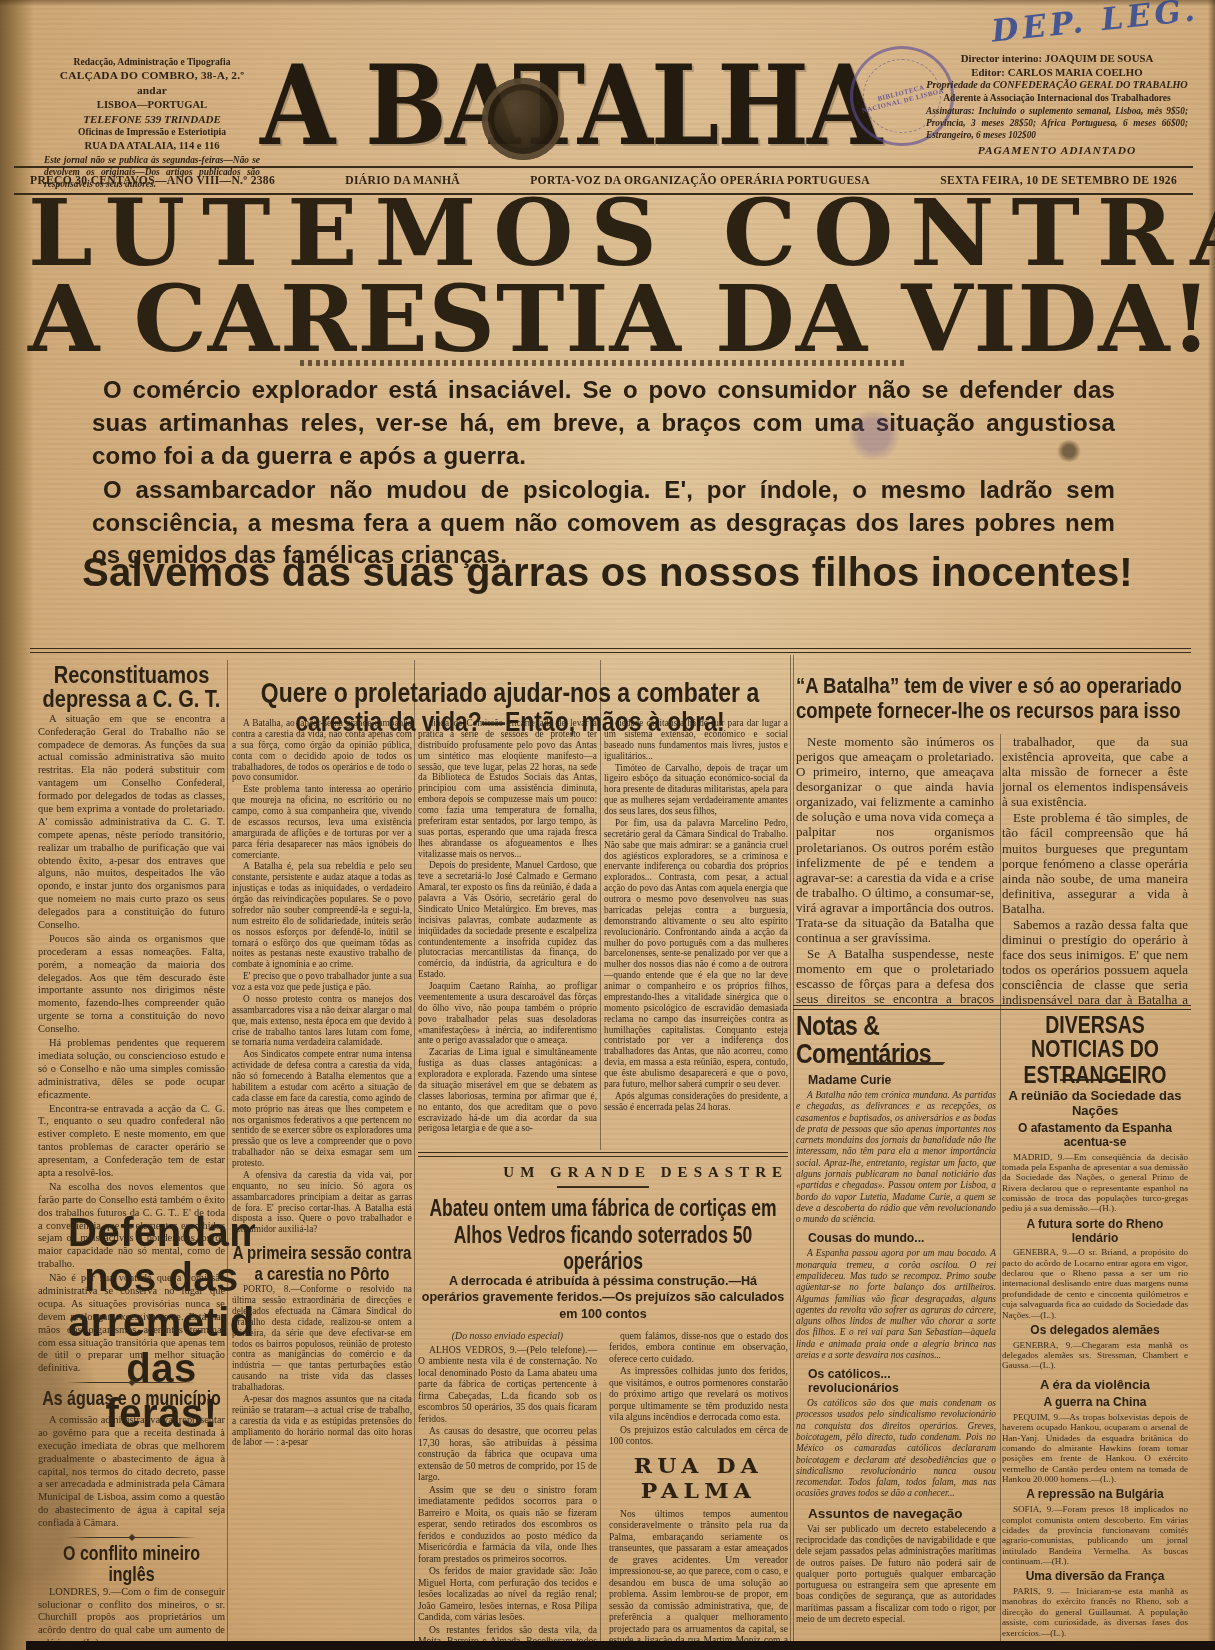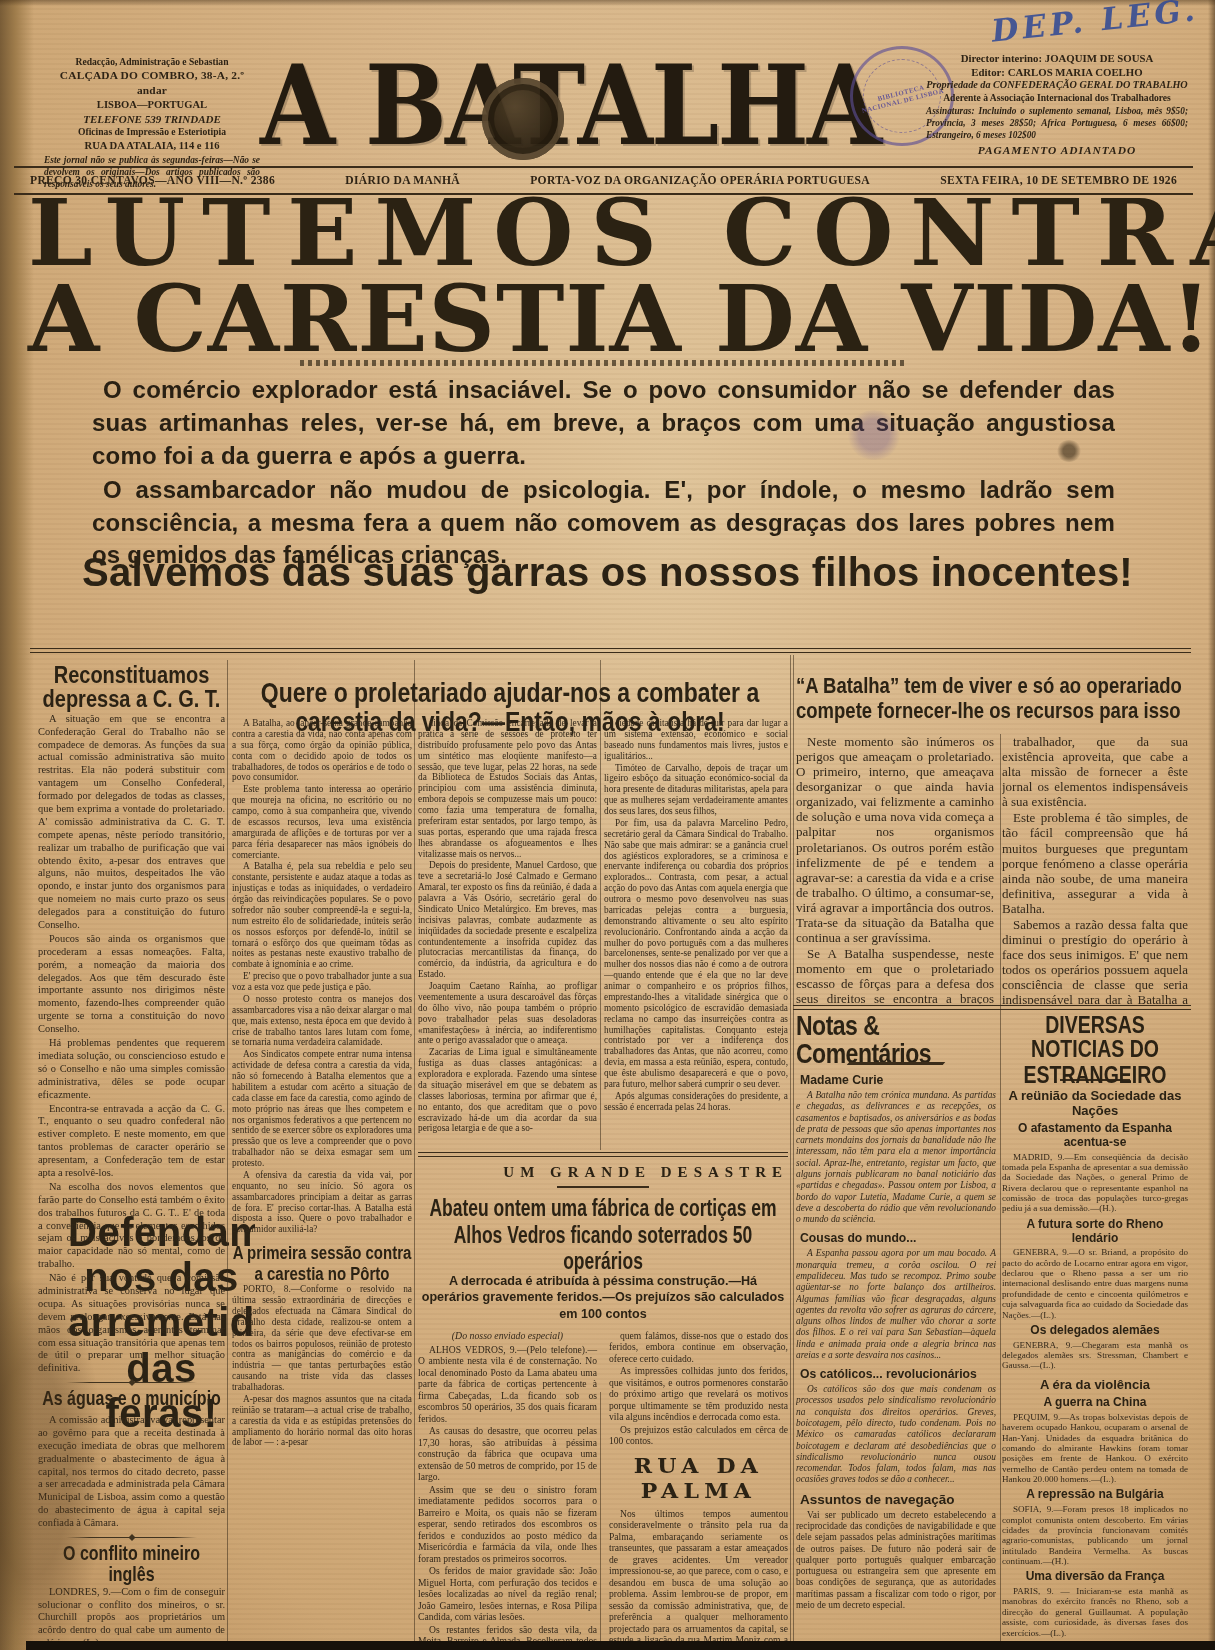--- a/index.html
+++ b/index.html
@@ -130,21 +130,21 @@
     text-align:center; margin:6px 0 5px; color:#2b2214; transform:scaleX(1.05); }
 
   .r-title { position:absolute; left:796px; top:658px; width:392px; font-size:18.5px; line-height:1.12; text-align:left; }
   .r1 { position:absolute; left:796px; top:734px; width:198px; height:270px; overflow:hidden; }
   .r2 { position:absolute; left:1002px; top:734px; width:186px; height:270px; overflow:hidden; }
   .r-rule { position:absolute; left:793px; right:24px; top:1005px; }
 
   .notas { position:absolute; left:796px; top:1012px; width:200px; height:638px; overflow:hidden; }
   .h-notas { font-size:23px; line-height:1; text-align:left; margin:0 0 4px; letter-spacing:-.5px; }
   .notas-squig { width:96px; height:3px; margin:4px auto 8px; background:#3a2c1a; transform:skewX(-40deg); }
-  .h-nsec { font-family:"Liberation Sans",sans-serif; font-weight:bold; font-size:12.2px; margin:6px 4px 3px;
+  .h-nsec { font-family:"Liberation Sans",sans-serif; font-weight:bold; font-size:12.2px; margin:6px 12px 3px;
     color:#2b2214; font-style:normal; }
   .nsec-nav .h-nsec { text-align:left; font-size:13.5px; }
   .nsec-nav .bd p { font-style:normal; }
 
   .estr { position:absolute; left:1002px; top:1012px; width:186px; height:638px; overflow:hidden; }
   .h-estr { font-size:19.5px; line-height:1.05; text-align:center; margin:0 0 4px; }
   .estr-rule { width:70px; height:2px; background:#3a2c1a; margin:6px auto 8px; }
   .news-kicker { font-family:"Liberation Sans",sans-serif; font-weight:bold; font-size:13px; text-align:center;
     margin:7px 0 1px; color:#2b2214; line-height:1.1; }
   .news-head { font-family:"Liberation Sans",sans-serif; font-weight:bold; font-size:12px; text-align:center;
@@ -155,21 +155,21 @@
 
 <div class="page">
 
   <div class="edge-left"></div>
   <div class="edge-top"></div>
   <div class="edge-right"></div>
 
   <div class="depleg">DEP. LEG.</div>
 
   <div class="mast-left">
-    <div class="ml">Redacção, Administração e Sebastian</div>
+    <div class="ml">Redacção, Administração e Tipografia</div>
     <div class="ml">CALÇADA DO COMBRO, 38-A, 2.º andar</div>
     <div class="ml">LISBOA—PORTUGAL</div>
     <div class="ml">TELEFONE 539 TRINDADE</div>
     <div class="ml">Oficinas de Impressão e Esteriotipia</div>
     <div class="ml">RUA DA ATALAIA, 114 e 116</div>
     <div class="mnote">Este jornal não se publica às segundas-feiras—Não se devolvem os originais—Dos artigos publicados são responsáveis os seus autores.</div>
   </div>
 
   <div class="logo">
     <div class="logo-text">A BATALHA</div>

